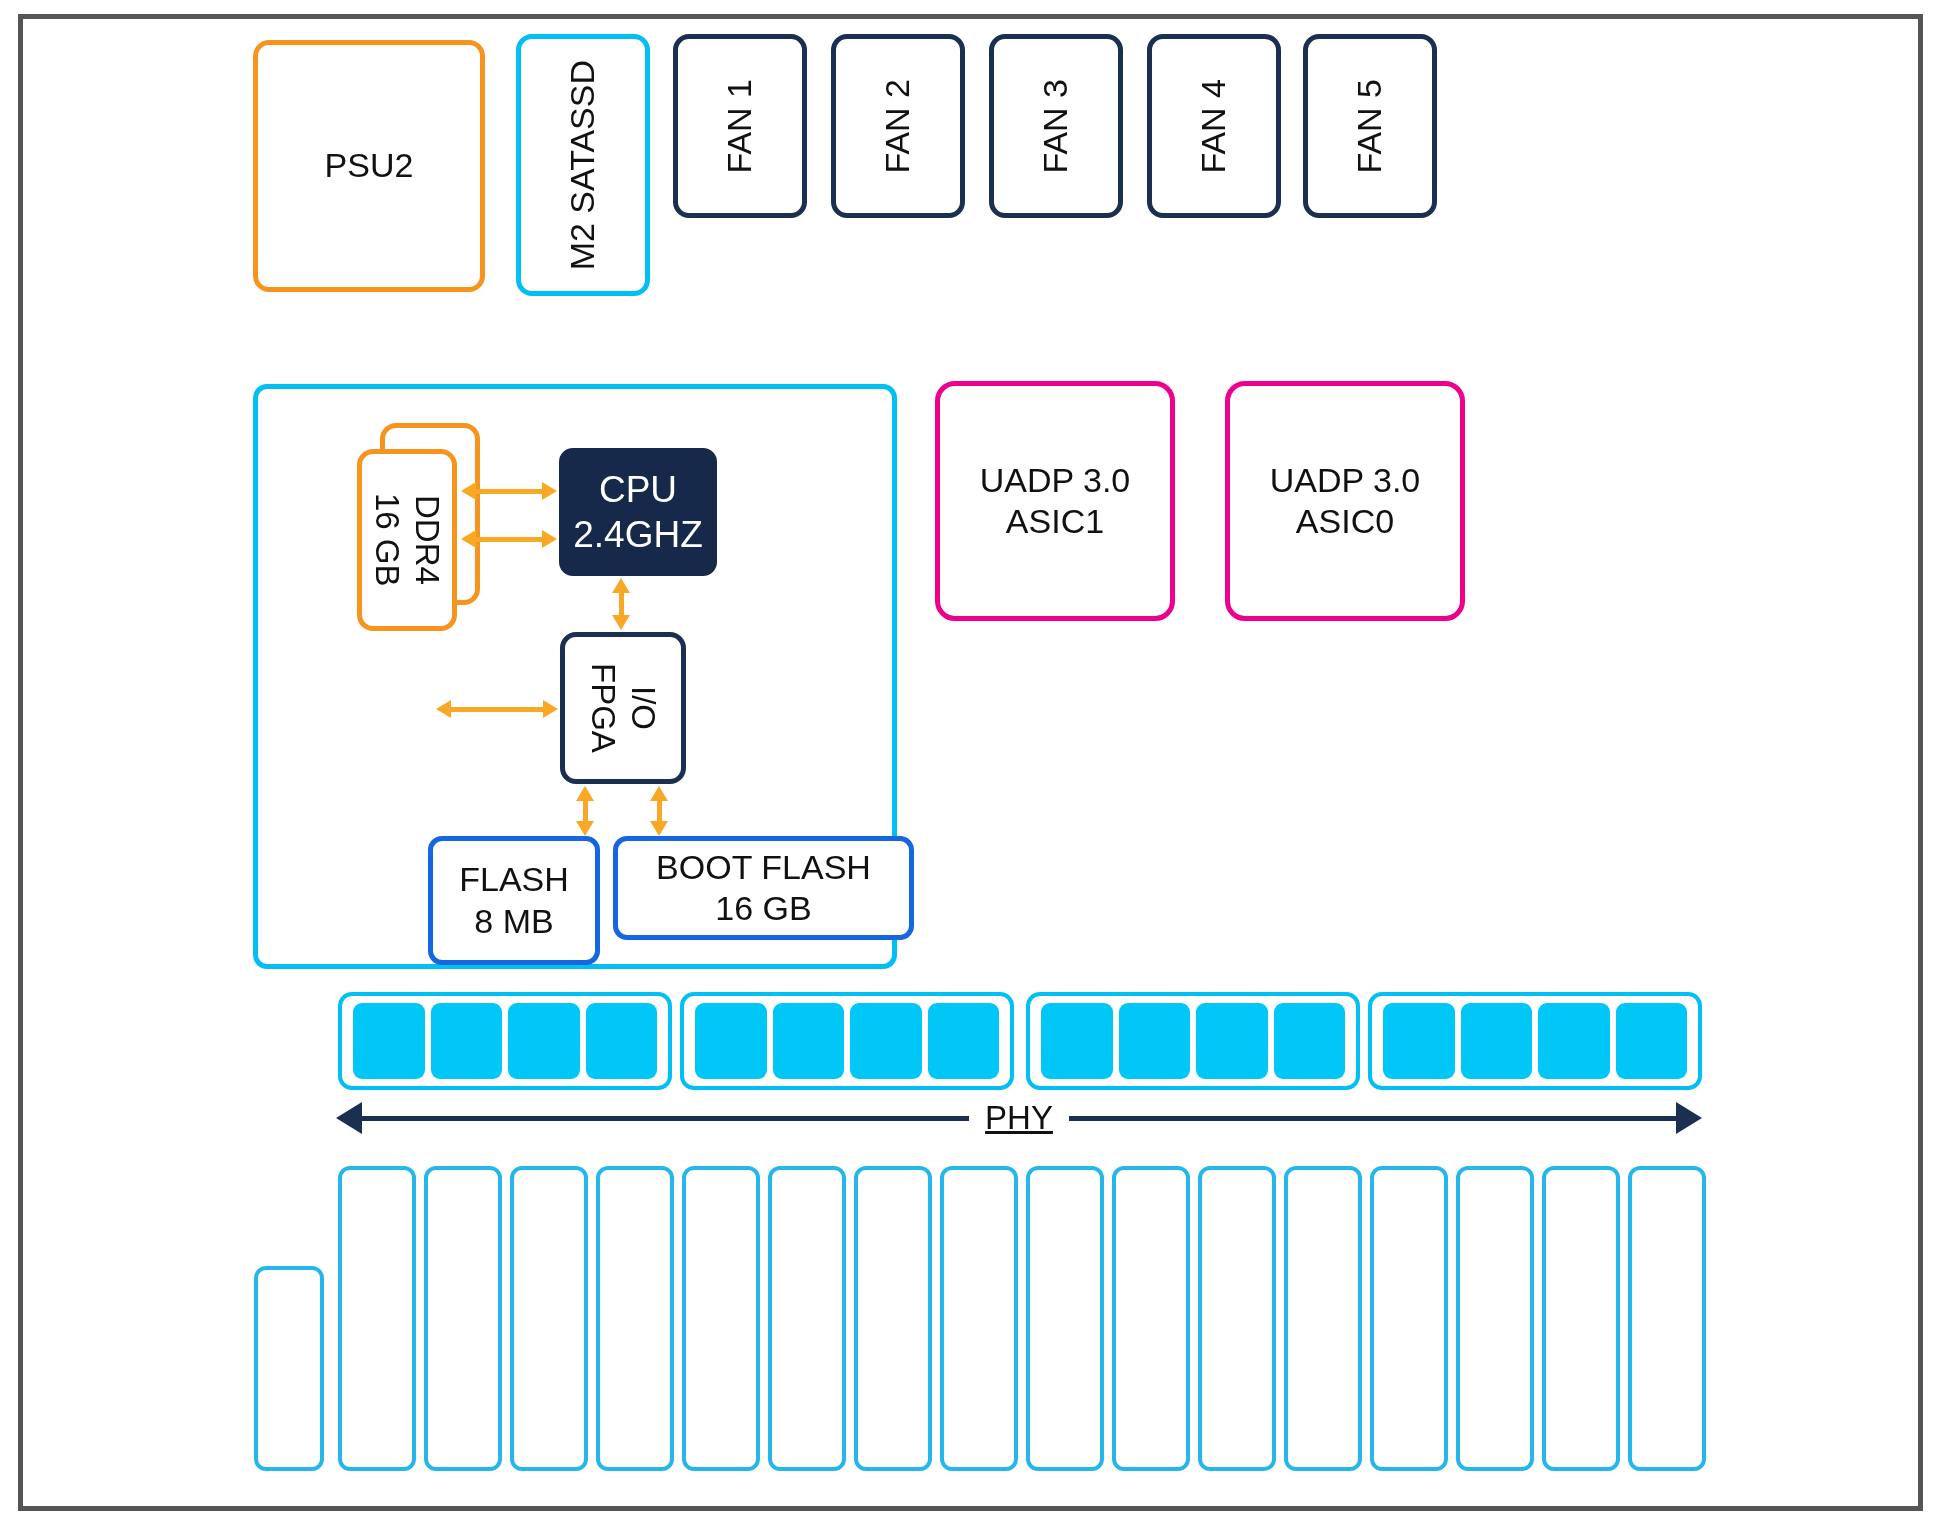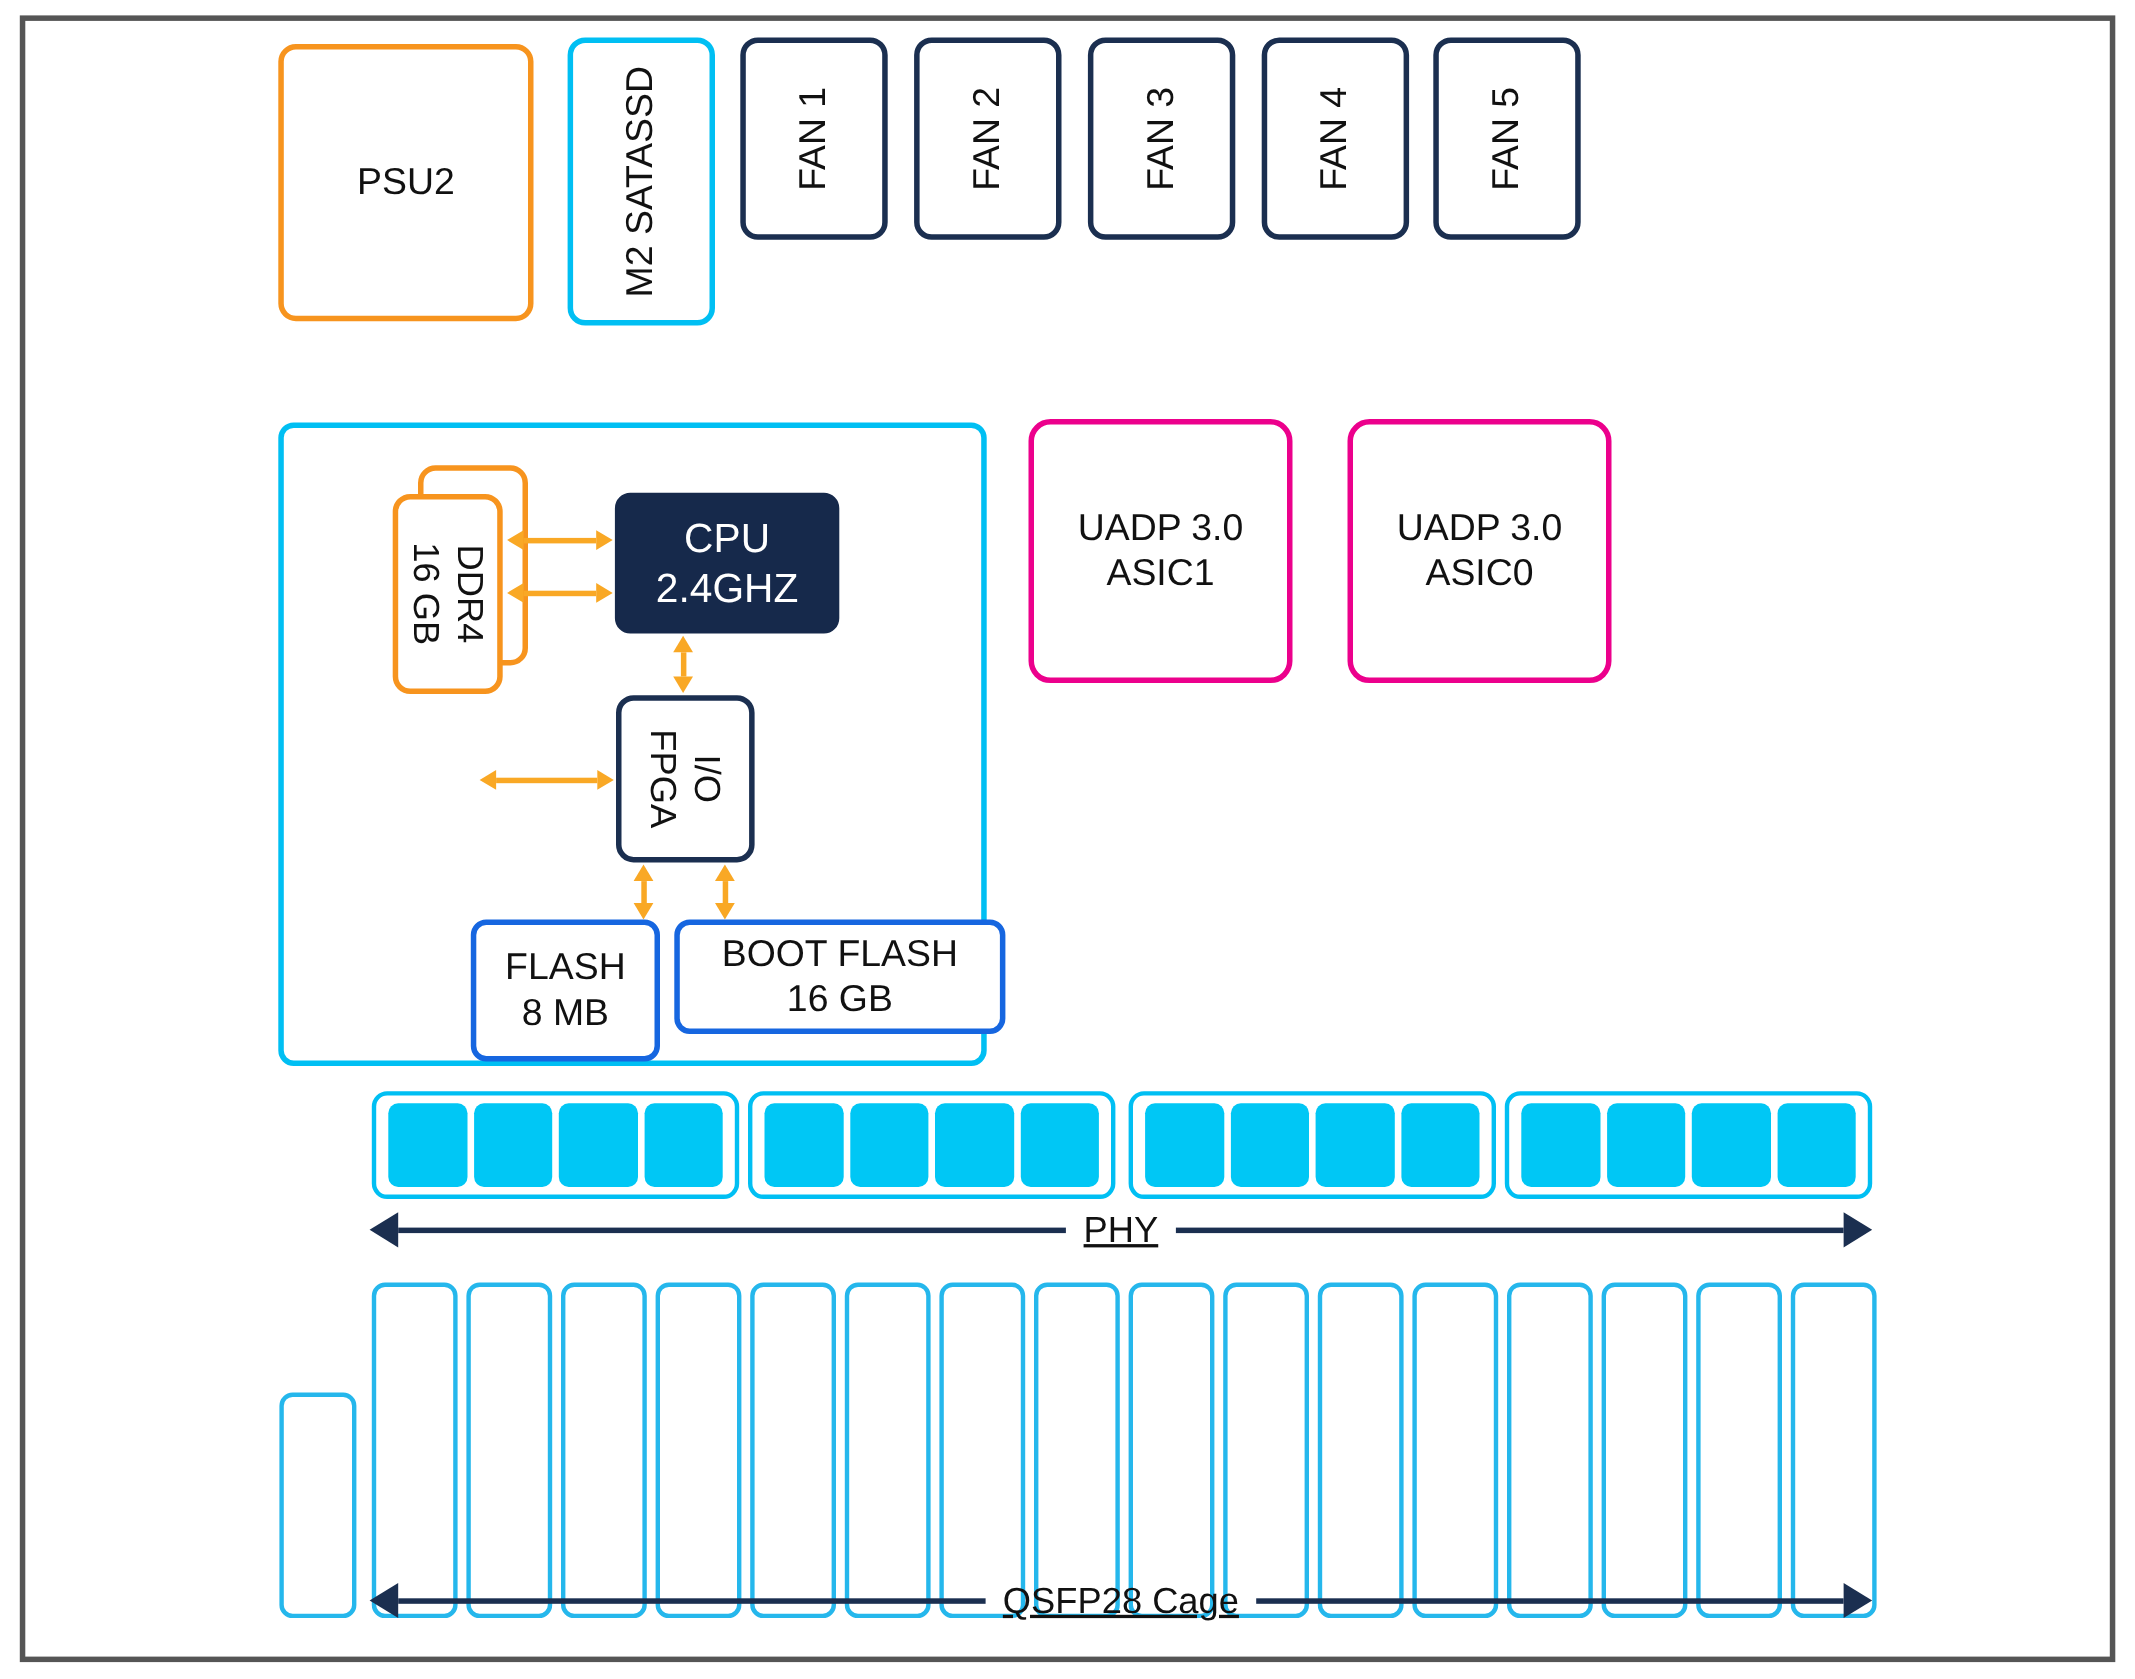--- a/index.html
+++ b/index.html
@@ -185,21 +185,21 @@
 
   <div class="blk orange" style="left:380px; top:423px; width:100px; height:182px;"></div>
 
   <div class="blk orange" style="left:357px; top:449px; width:100px; height:182px; font-size:33px;">
     <span class="rot-cw label-lines">
       <span>DDR4</span>
       <span>16 GB</span>
     </span>
   </div>
 
-  <div class="blk cpu" style="left:559px; top:448px; width:204px; height:128px; font-size:37px;">
+  <div class="blk cpu" style="left:559px; top:448px; width:158px; height:128px; font-size:37px;">
     <span class="label-lines">
       <span>CPU</span>
       <span>2.4GHZ</span>
     </span>
   </div>
 
   <div class="conn-h" style="left:461px; top:482px; width:96px; height:18px;">
     <span class="hl"></span>
     <span class="line"></span>
     <span class="hr"></span>
@@ -312,20 +312,13 @@
   <div class="cage-slot" style="left:940px; top:1166px; width:78px; height:305px;"></div>
   <div class="cage-slot" style="left:1026px; top:1166px; width:78px; height:305px;"></div>
   <div class="cage-slot" style="left:1112px; top:1166px; width:78px; height:305px;"></div>
   <div class="cage-slot" style="left:1198px; top:1166px; width:78px; height:305px;"></div>
   <div class="cage-slot" style="left:1284px; top:1166px; width:78px; height:305px;"></div>
   <div class="cage-slot" style="left:1370px; top:1166px; width:78px; height:305px;"></div>
   <div class="cage-slot" style="left:1456px; top:1166px; width:78px; height:305px;"></div>
   <div class="cage-slot" style="left:1542px; top:1166px; width:78px; height:305px;"></div>
   <div class="cage-slot" style="left:1628px; top:1166px; width:78px; height:305px;"></div>
 
-  <div class="span-arrow" style="left:336px; top:1435px; width:1366px; height:40px;">
-    <span class="head-l"></span>
-    <span class="line"></span>
-    <span class="cap">QSFP28 Cage</span>
-    <span class="line"></span>
-    <span class="head-r"></span>
-  </div>
 </div>
 
 </body></html>

